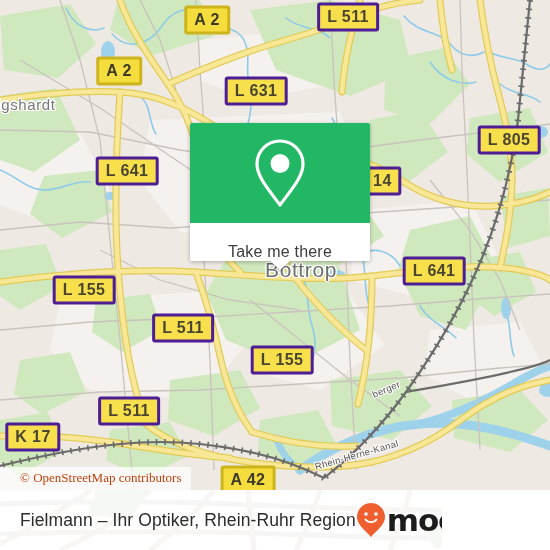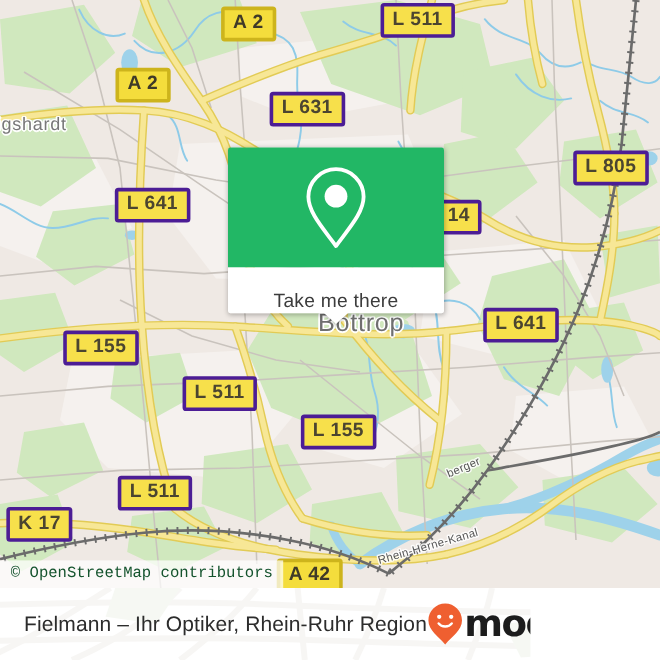--- a/index.html
+++ b/index.html
@@ -89,24 +89,24 @@
     stroke-width: 2.4px;
     stroke-linejoin: round;
   }
 
   
   #attribution {
     position: absolute;
     left: 0;
     bottom: 0;
     background: rgba(255,255,255,.72);
-    color: #14532d;
+    color: #c2410c;
     font-size: 13px;
-    padding: 4px 9px 5px 9px;
-    font-family: Liberation Mono, monospace;
+    padding: 4px 9px 5px 20px;
+    font-family: Liberation Serif, serif;
     line-height: 1.1;
     white-space: nowrap;
   }
 
   
   #callout {
     position: absolute;
     left: 190px;
     top: 123px;
     width: 180px;
@@ -362,21 +362,21 @@
         <div class="shield" style="left: 256px; top: 91px;">L 631</div>
         <div class="shield" style="left: 509px; top: 140px;">L 805</div>
         <div class="shield" style="left: 127px; top: 171px;">L 641</div>
         <div class="shield" style="left: 374px; top: 181px;">K 14</div>
         <div class="shield" style="left: 434px; top: 271px;">L 641</div>
         <div class="shield" style="left: 84px; top: 290px;">L 155</div>
         <div class="shield" style="left: 183px; top: 328px;">L 511</div>
         <div class="shield" style="left: 282px; top: 360px;">L 155</div>
         <div class="shield" style="left: 129px; top: 411px;">L 511</div>
         <div class="shield" style="left: 33px; top: 437px;">K 17</div>
-        <div class="shield motorway" style="left: 258px; top: 480px;">A 42</div>
+        <div class="shield motorway" style="left: 248px; top: 480px;">A 42</div>
       </div>
 
     <div id="attribution">© OpenStreetMap contributors</div>
 
     <div id="callout">
       <div id="callout-image">
         <svg width="56" height="72" viewBox="0 0 56 72">
           <path d="M28 4 C15.3 4 5 14.3 5 27 C5 40 17 53 28 68 C39 53 51 40 51 27 C51 14.3 40.7 4 28 4 Z" fill="none" stroke="#ffffff" stroke-width="3.2" stroke-linejoin="round"></path>
           <circle cx="28" cy="26.5" r="9.5" fill="#ffffff"></circle>
         </svg>

